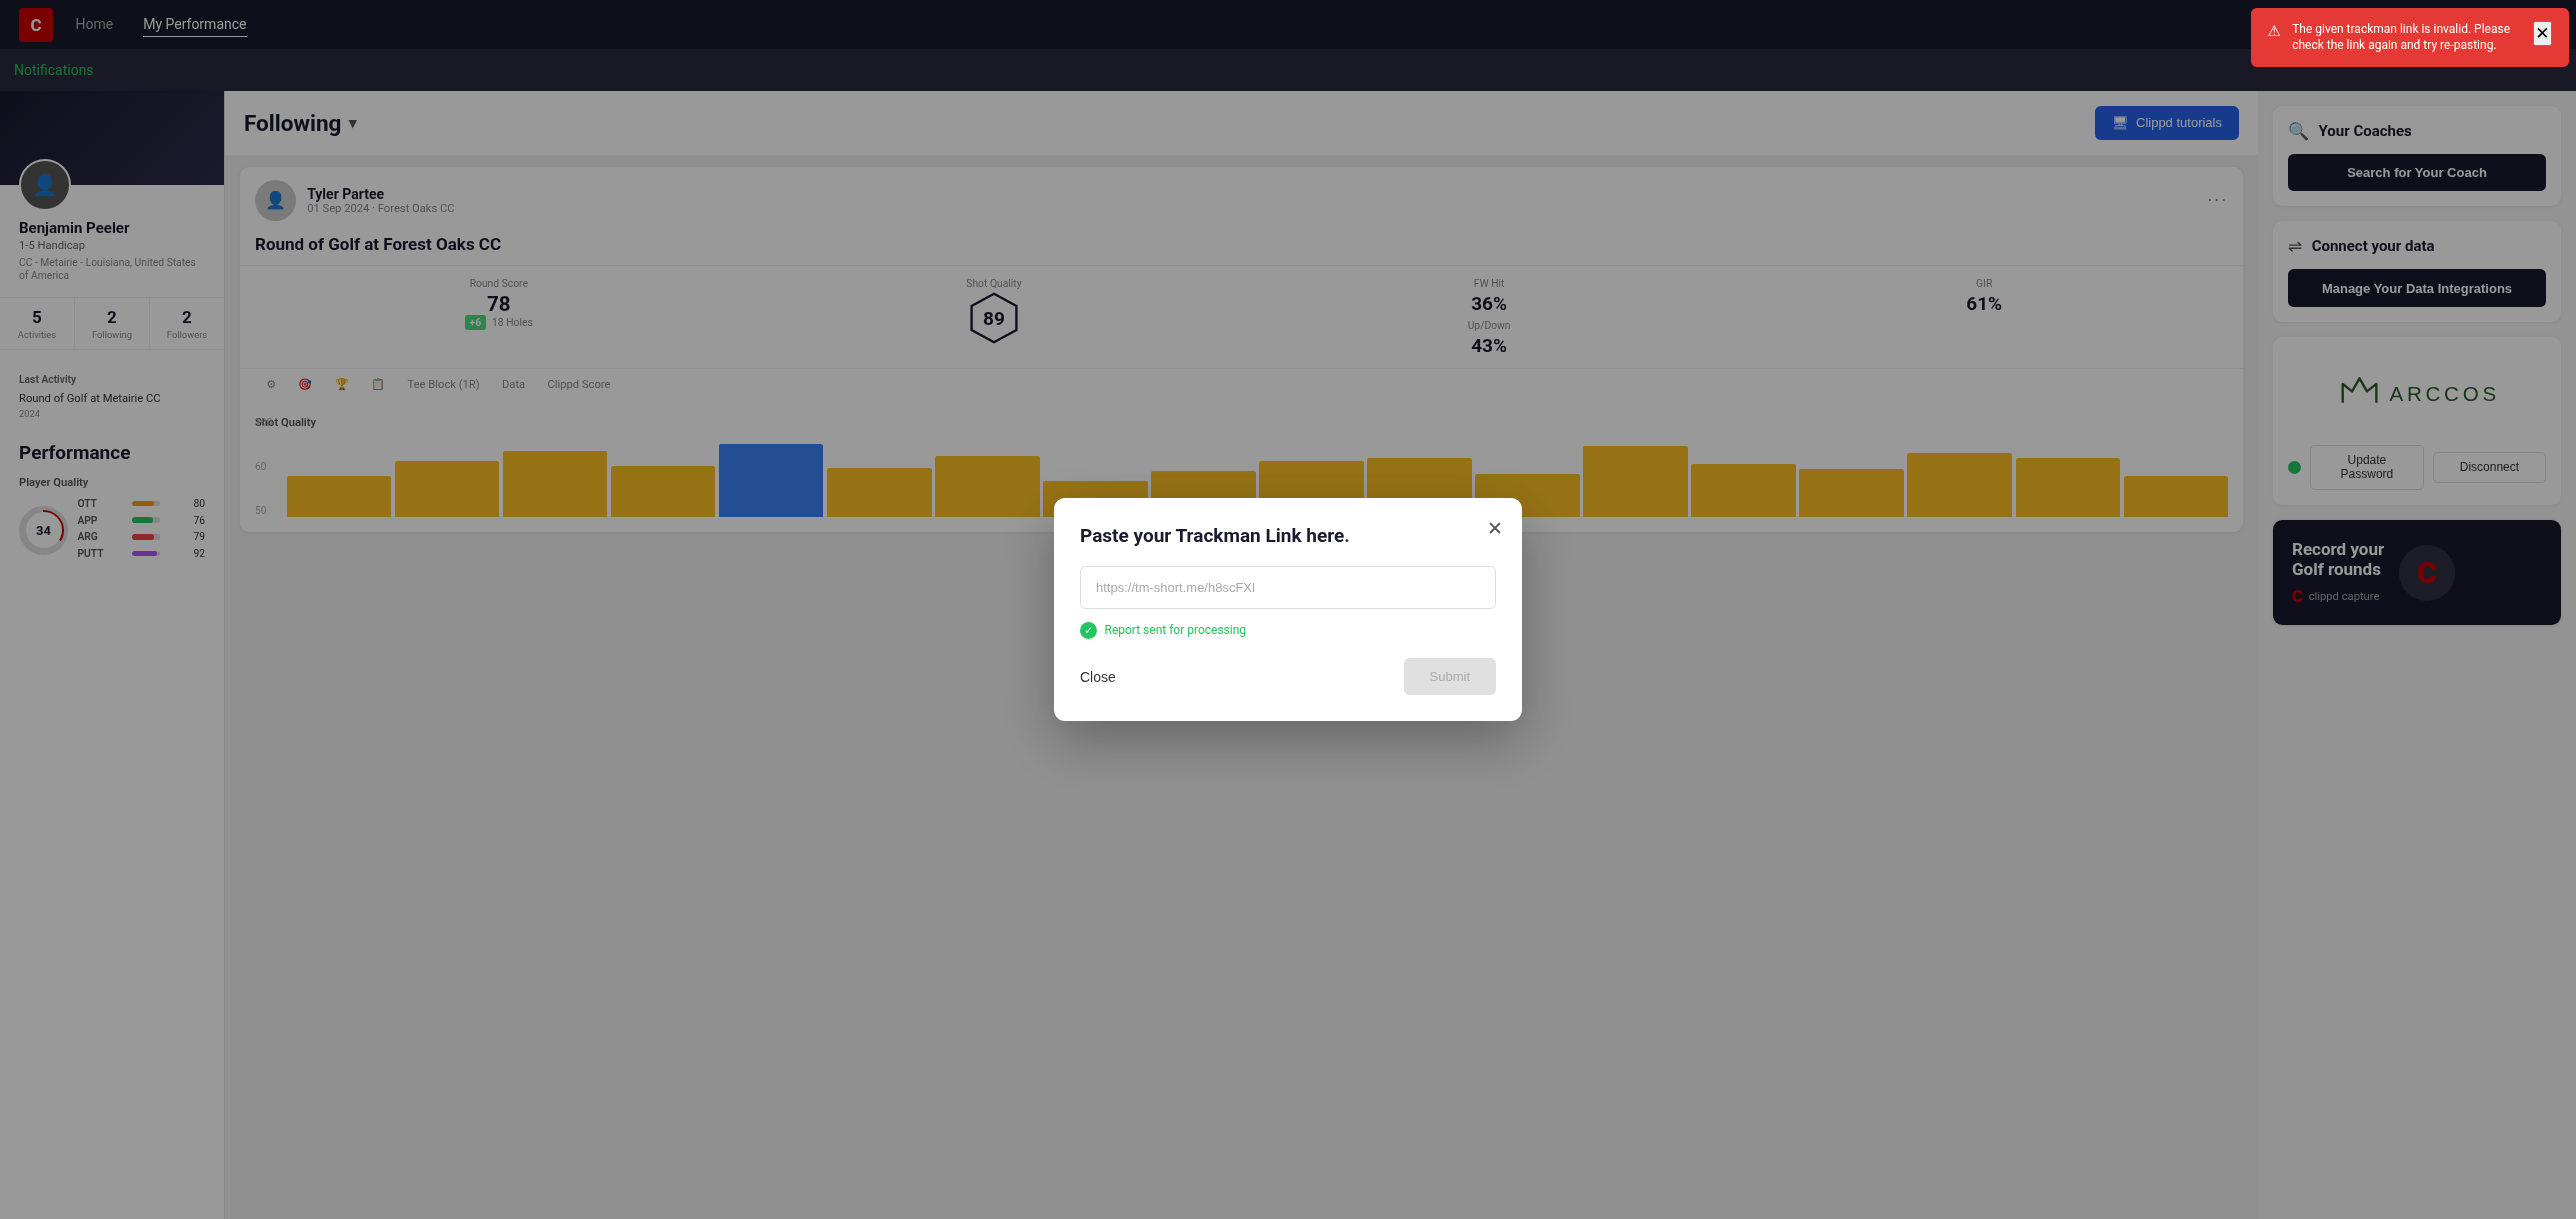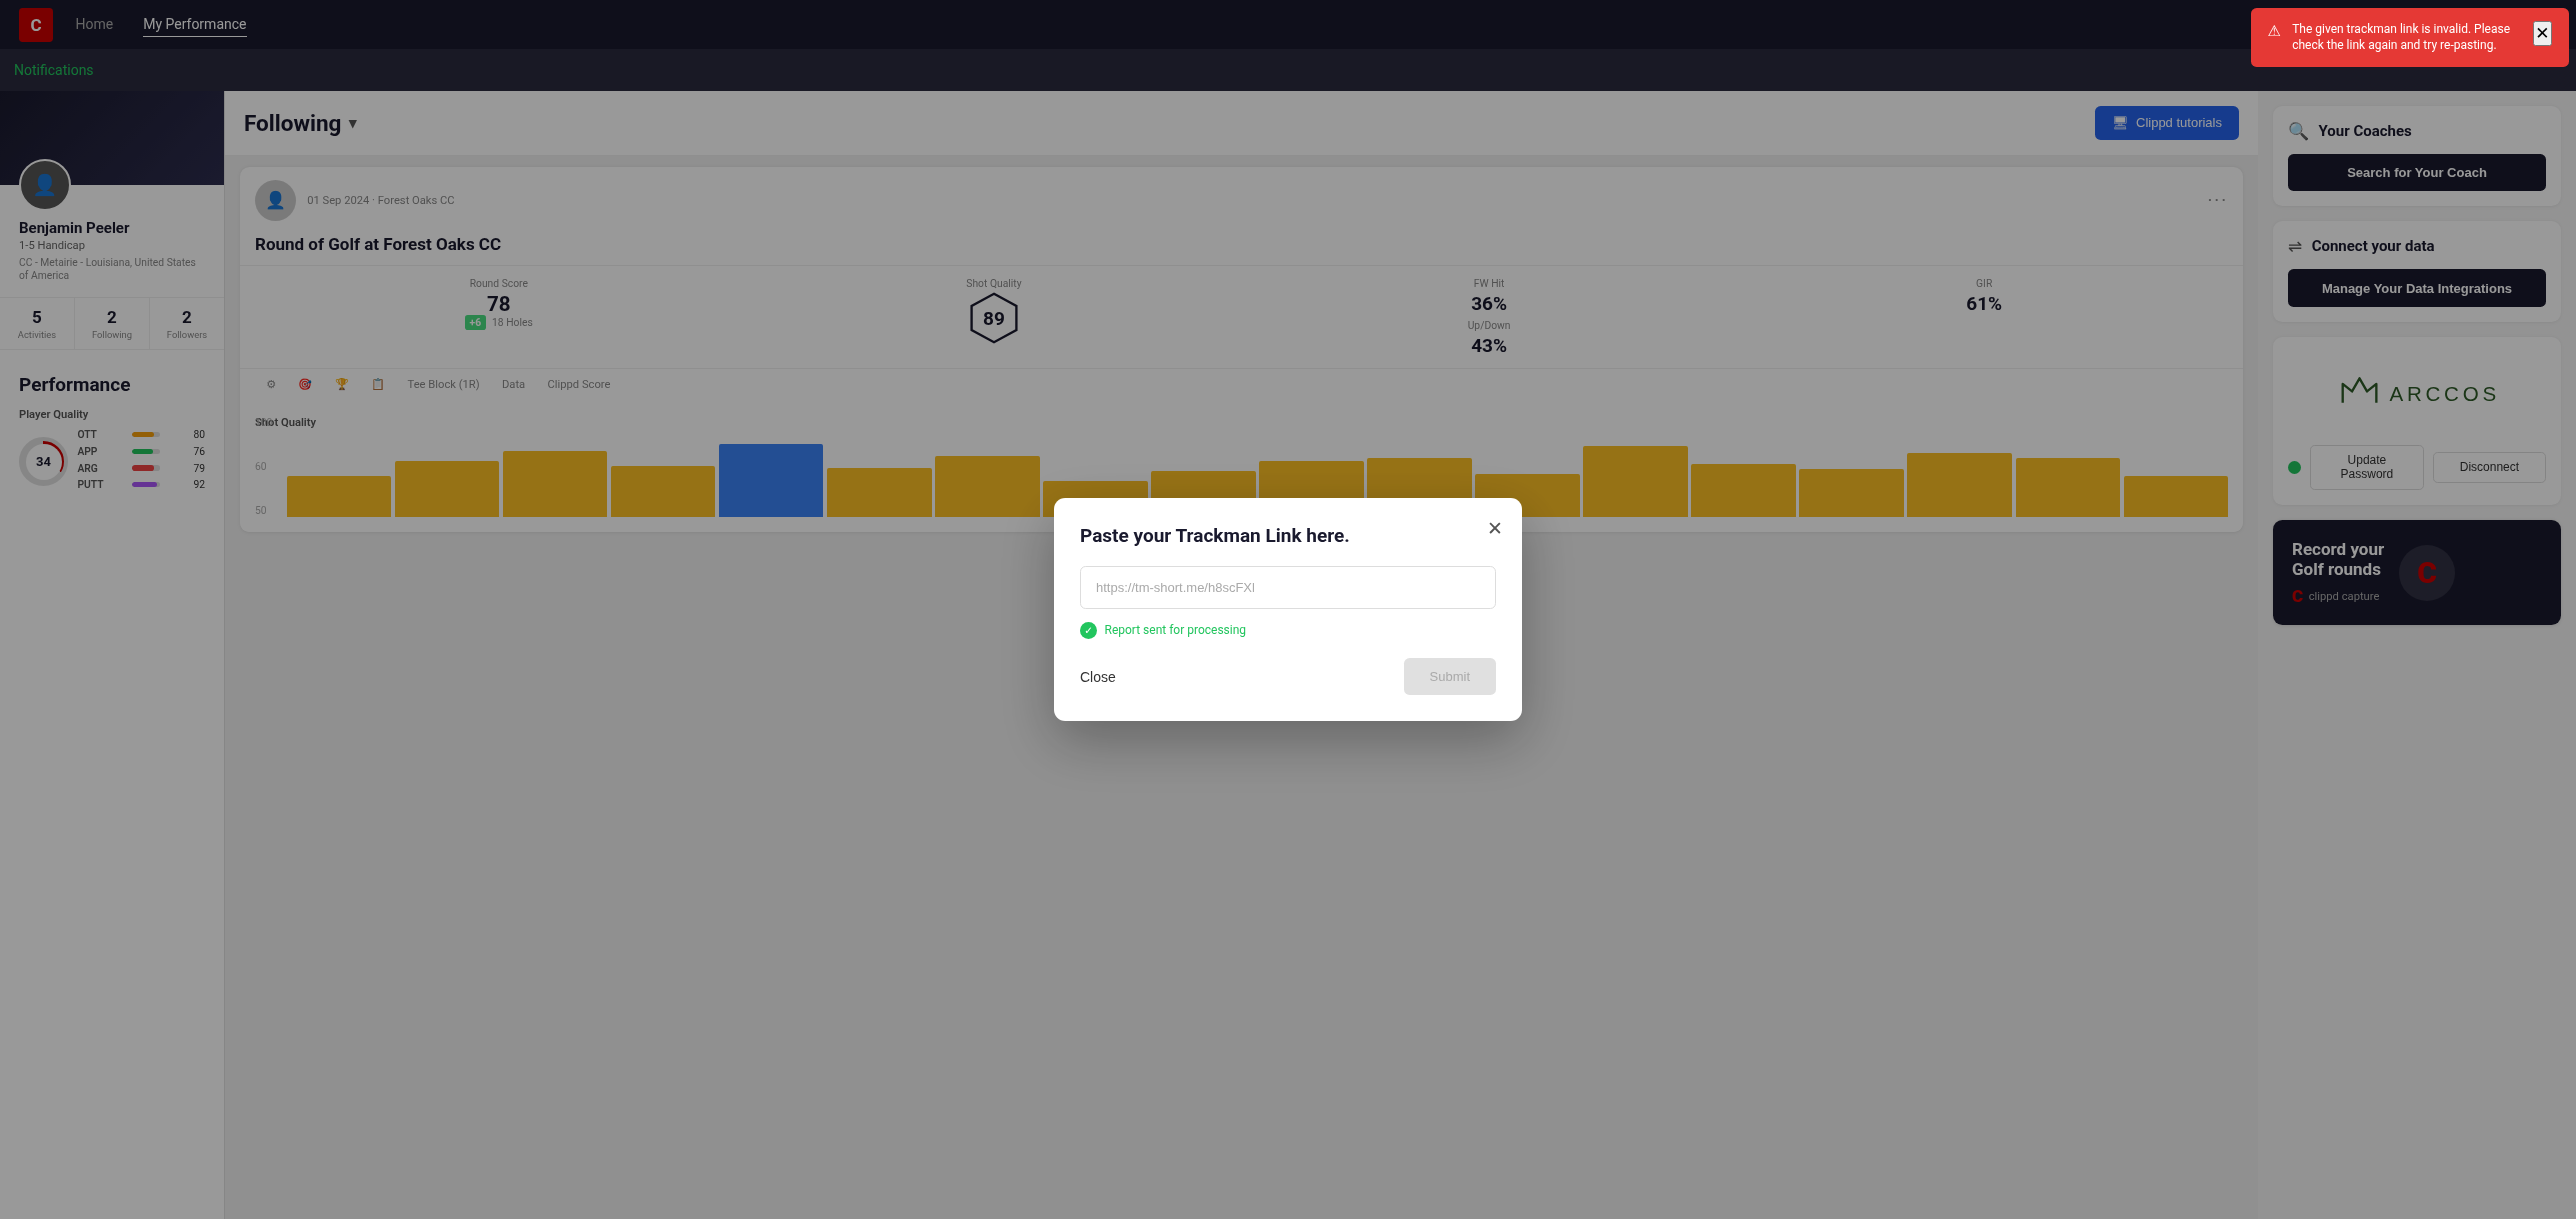--- a/index.html
+++ b/index.html
@@ -336,20 +336,25 @@
       </div>
       <div class="stat-item">
         <div class="stat-value">2</div>
         <div class="stat-label">Following</div>
       </div>
       <div class="stat-item">
         <div class="stat-value">2</div>
         <div class="stat-label">Followers</div>
       </div>
     </div>
+    <div class="sidebar-section">
+      <div class="sidebar-section-title">Last Activity</div>
+      <div class="activity-item">Round of Golf at Metairie CC</div>
+      <div class="activity-date">2024</div>
+    </div>
     <div class="performance-section">
       <div class="performance-title">Performance</div>
       <div class="perf-quality-label">Player Quality</div>
       <div class="perf-circle-row">
         <div class="perf-donut">
           <div class="perf-donut-inner">34</div>
         </div>
         <div class="perf-bars">
           <div class="perf-bar-row">
             <span class="perf-bar-label">OTT</span>
@@ -395,20 +400,21 @@
         <span>Clippd tutorials</span>
       </button>
     </div>
 
     <div class="post-card">
       <div class="post-header">
         <div class="post-avatar">
           <span>👤</span>
         </div>
         <div class="post-meta">
+          <div class="post-name">Tyler Partee</div>
           <div class="post-date">01 Sep 2024 · Forest Oaks CC</div>
         </div>
         <div class="post-more">···</div>
       </div>
       <div class="post-title">Round of Golf at Forest Oaks CC</div>
 
       <div class="post-stats-row">
 
         <div class="post-stat">
           <div class="post-stat-label">Round Score</div>

